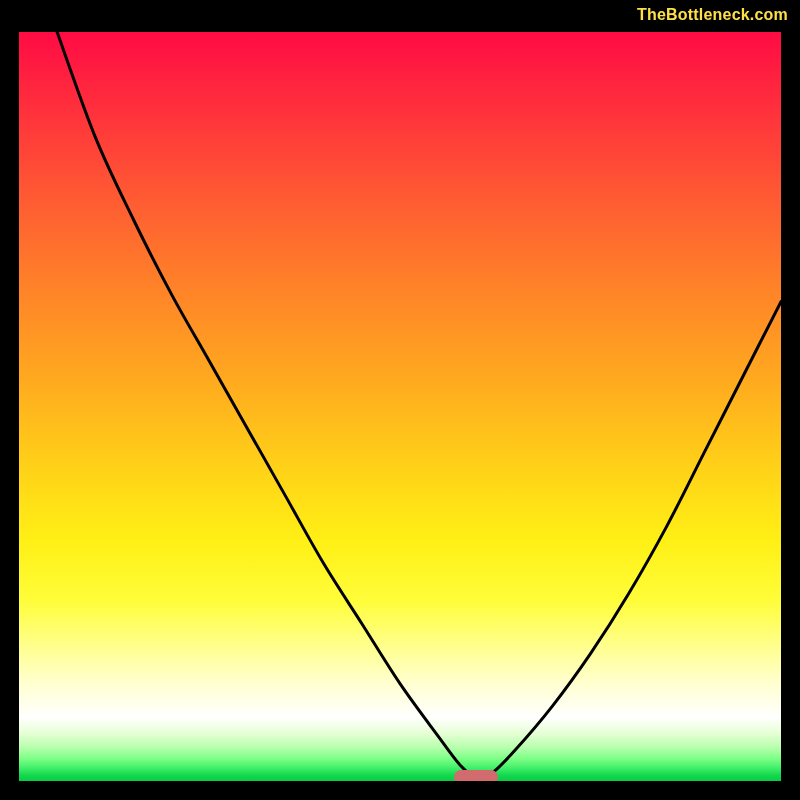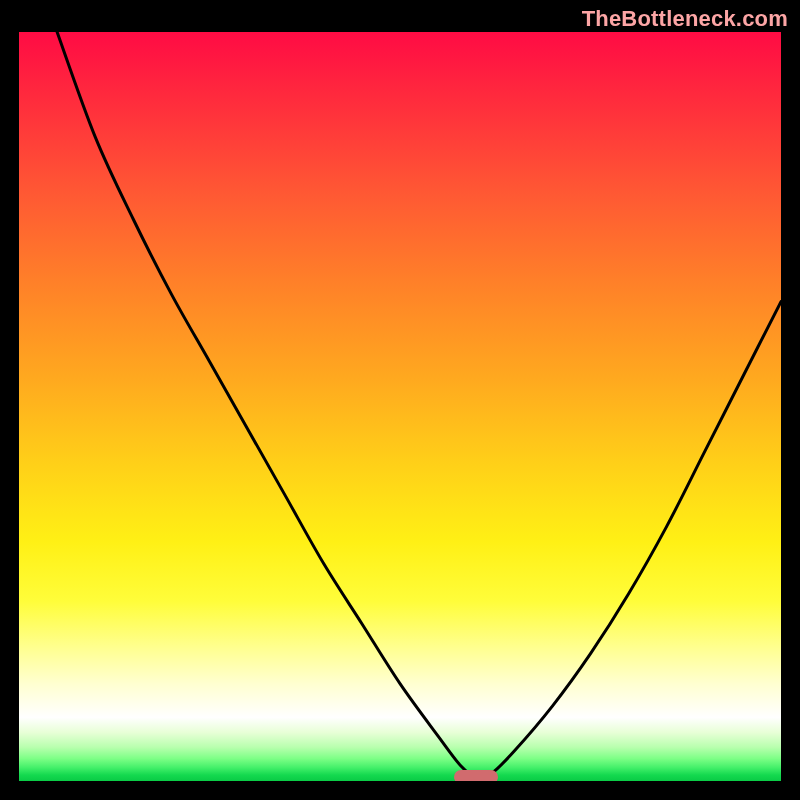--- a/index.html
+++ b/index.html
@@ -14,23 +14,23 @@
   .frame {
     position: relative;
     width: 800px;
     height: 800px;
     background: #000;
   }
   .watermark {
     position: absolute;
     top: 6px;
     right: 12px;
-    font-size: 22px;
+    font-size: 16px;
     font-weight: 600;
-    color: #fca5a5;
+    color: #fde047;
     letter-spacing: 0.2px;
     z-index: 10;
   }
   .plot {
     position: absolute;
     left: 19px;
     top: 32px;
     width: 762px;
     height: 749px;
     overflow: hidden;

